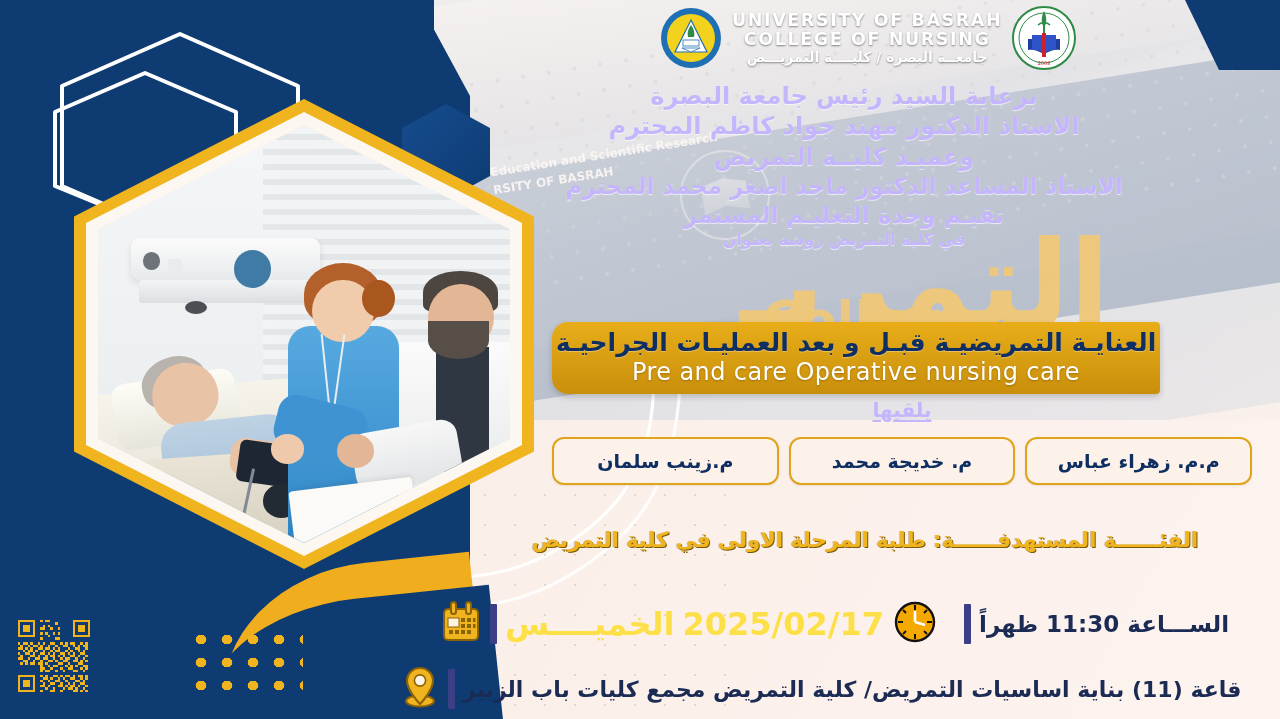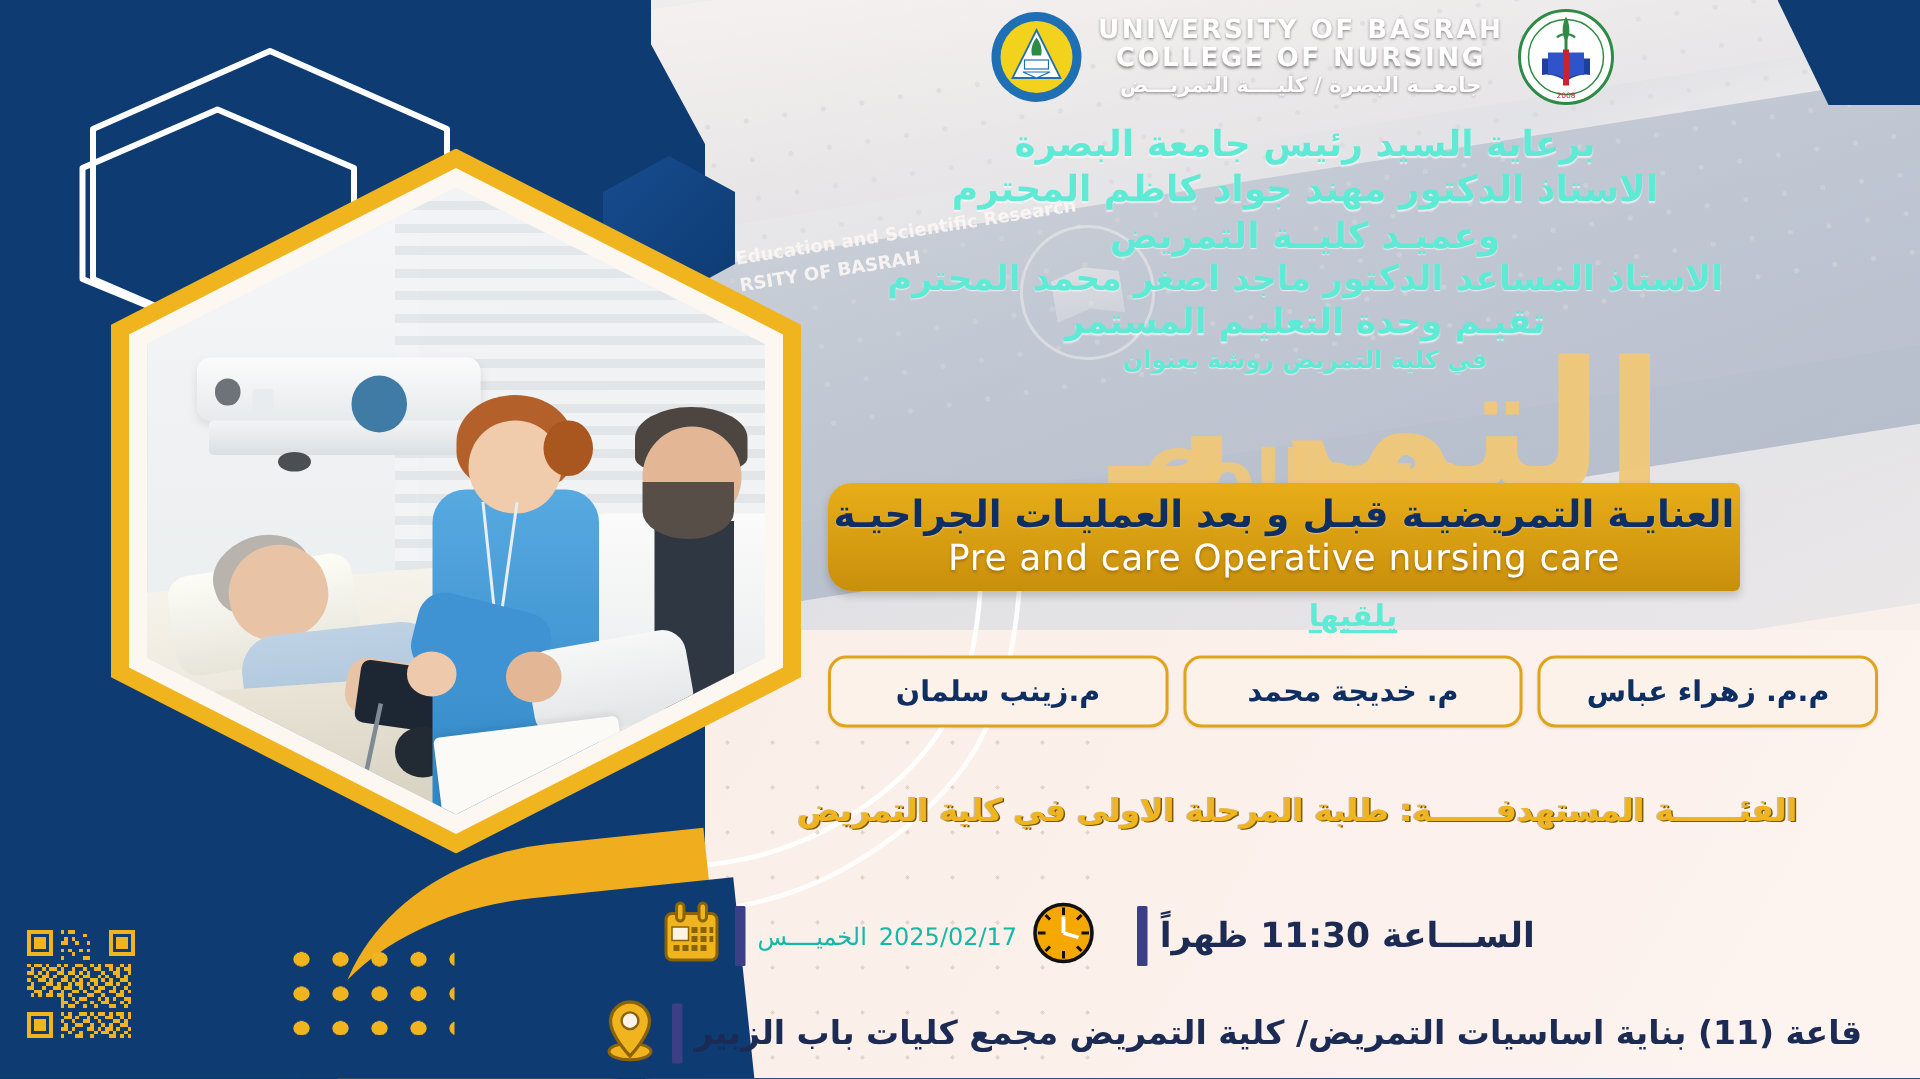--- a/index.html
+++ b/index.html
@@ -317,22 +317,22 @@
     font-size:17.5px; letter-spacing:1.6px; color:#ffffff; font-weight:600;
     text-shadow:0 1px 2px rgba(0,0,0,.45);
   }
   .uni-titles .ar{
     direction:rtl; font-size:14px; font-weight:bold; color:#ffffff;
     margin-top:2px; text-shadow:0 1px 2px rgba(0,0,0,.45);
   }
 
   
   .ar-stack{
-    position:absolute; left:470px; top:82px; width:800px;
-    text-align:center; direction:rtl; color:#5eead4;
+    position:absolute; left:444px; top:82px; width:800px;
+    text-align:center; direction:rtl; color:#c4b5fd;
   }
   .ar-stack .l{
     font-weight:bold; line-height:1.18; margin-bottom:2px;
     text-shadow:0 1px 1px rgba(255,255,255,.7);
   }
   .l1{font-size:24px;}
   .l2{font-size:24px;}
   .l3{font-size:24px;}
   .l4{font-size:23px;}
   .l5{font-size:23px;}
@@ -352,21 +352,21 @@
   }
   .banner .t-en{
     direction:ltr; font-size:24px; color:#ffffff; font-weight:500;
     letter-spacing:.4px; line-height:1.2; margin-top:1px;
     text-shadow:0 1px 2px rgba(120,80,0,.55);
   }
 
   .yulqiha{
     position:absolute; left:552px; top:398px; width:700px;
     text-align:center; direction:rtl;
-    font-size:20px; font-weight:bold; color:#5eead4;
+    font-size:20px; font-weight:bold; color:#c4b5fd;
     text-decoration:underline; text-underline-offset:3px;
   }
 
   
   .pills{
     position:absolute; left:552px; top:437px; width:700px; height:46px;
     display:flex; flex-direction:row-reverse; justify-content:space-between;
     direction:rtl; gap:10px;
   }
   .pill{
@@ -394,21 +394,21 @@
   }
   .row-loc{
     position:absolute; left:400px; top:664px; width:870px; height:50px;
     display:flex; flex-direction:row-reverse; align-items:center;
     direction:rtl; gap:8px; padding-right:4px;
   }
   .bar{
     width:7px; height:40px; background:#3a3f86; border-radius:1px; flex:0 0 auto;
   }
   .txt-date{
-    font-size:16px; font-weight:normal; color:#14b8a6; direction:rtl;
+    font-size:32px; font-weight:bold; color:#fde047; direction:rtl;
     white-space:nowrap;
   }
   .txt-time{
     font-size:23px; font-weight:bold; color:#1b2b54; direction:rtl;
     white-space:nowrap;
   }
   .txt-loc{
     font-size:22px; font-weight:bold; color:#1b2b54; direction:rtl;
     white-space:nowrap;
   }

